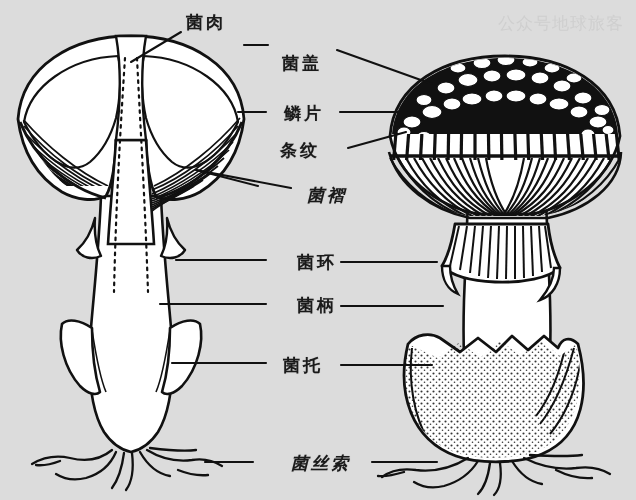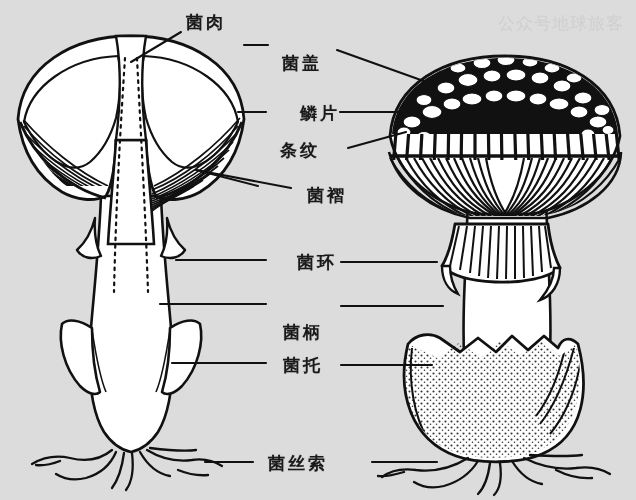--- a/index.html
+++ b/index.html
@@ -315,22 +315,22 @@
         <line x1="253" y1="462" x2="205" y2="462"></line>
         <line x1="372" y1="462" x2="437" y2="462"></line>
       </g>
   </svg>
 
   <div class="wm">公众号地球旅客</div>
 
   <div id="label-layer">
       <div class="lbl" style="left: 206px; top: 22px;">菌肉</div>
       <div class="lbl" style="left: 302px; top: 47px; margin-top: 16px;">菌盖</div>
-      <div class="lbl" style="left: 320px; top: 113px;">鳞片</div>
+      <div class="lbl" style="left: 304px; top: 113px;">鳞片</div>
       <div class="lbl" style="left: 300px; top: 150px;">条纹</div>
-      <div class="lbl" style="left: 327px; top: 195px;">菌褶</div>
+      <div class="lbl" style="left: 327px; top: 195px; font-style: italic;">菌褶</div>
       <div class="lbl" style="left: 317px; top: 262px;">菌环</div>
-      <div class="lbl" style="left: 303px; top: 305px; margin-top: 27px;">菌柄</div>
+      <div class="lbl" style="left: 317px; top: 305px;">菌柄</div>
       <div class="lbl" style="left: 303px; top: 365px; font-family: Liberation Mono, monospace;">菌托</div>
-      <div class="lbl" style="left: 298px; top: 463px;">菌丝索</div>
+      <div class="lbl" style="left: 321px; top: 463px; font-style: italic;">菌丝索</div>
     </div>
 
 </div>
 
 </body></html>

